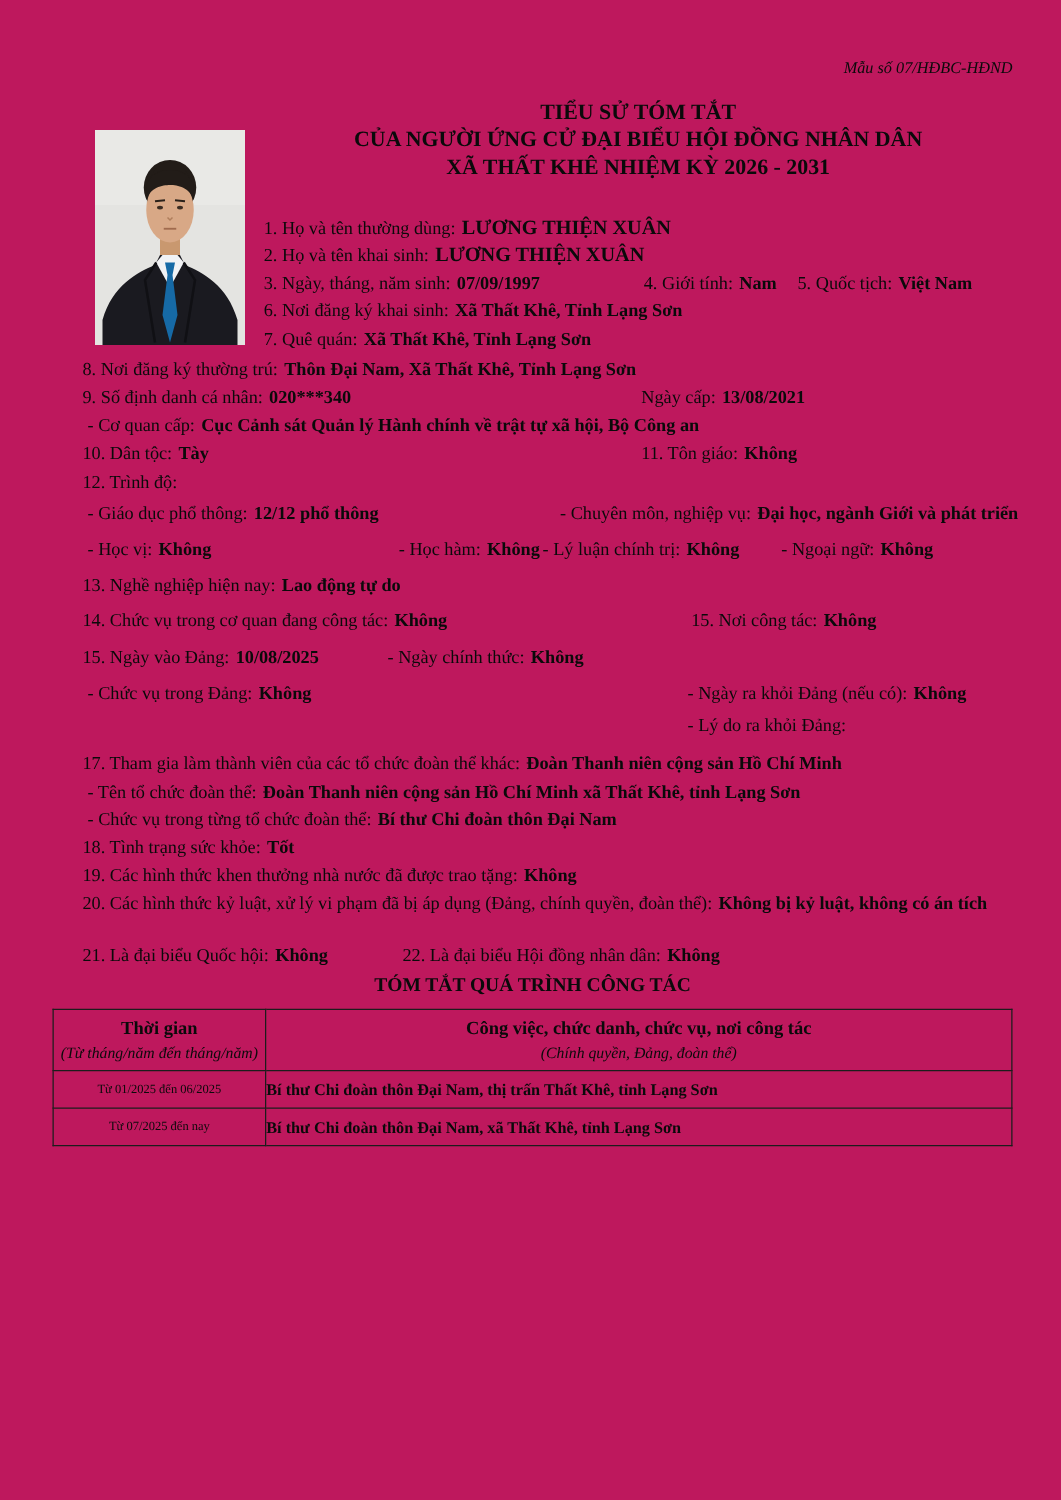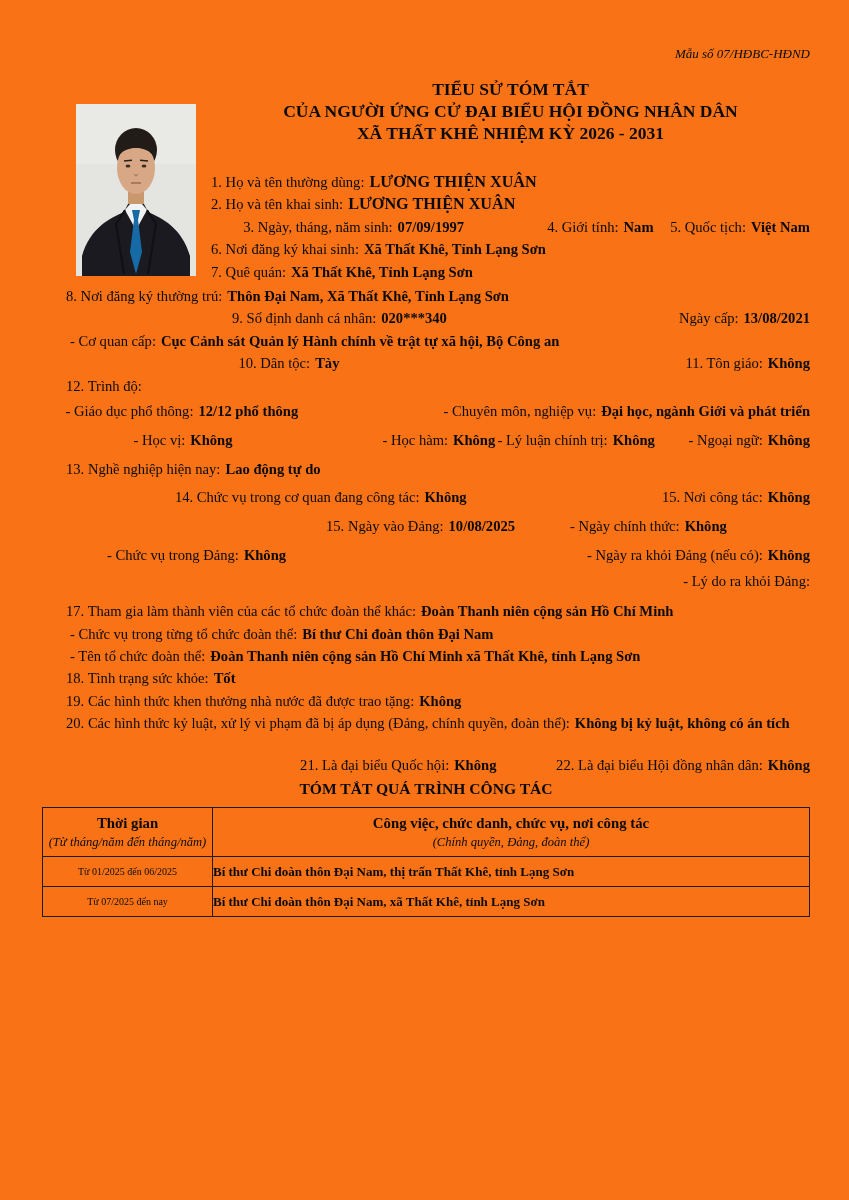--- a/index.html
+++ b/index.html
@@ -1,20 +1,20 @@
 <!DOCTYPE html>
 <html><head>
 <meta charset="utf-8">
 <style>
   * { box-sizing: border-box; }
   html,body { margin:0; padding:0; background:#fff; }
   .page {
     position: relative;
     width: 849px; height: 1200px;
-    background: #f97316;
+    background: #be185d;
     font-family: "Liberation Serif", "DejaVu Serif", serif;
     color: #0a0a0a;
     font-size: 14.6px;
     overflow: hidden;
   }
   .form-no {
     position: absolute; top: 46px; left: 66px; width: 744px;
     text-align: right; font-style: italic; font-size: 13px;
   }
   .title-block {
@@ -23,21 +23,21 @@
     white-space: nowrap;
   }
   .photo {
     position: absolute; left: 76px; top: 104px; width: 120px; height: 172px;
     overflow: hidden;
   }
   .blockA { position: absolute; left: 211px; top: 171px; width: 599px; }
   .blockB { position: absolute; left: 66px; top: 285px; width: 744px; }
   .line { height: 22.4px; line-height: 22.4px; white-space: nowrap; }
   .sp29 .line { height: 28.8px; line-height: 28.8px; }
-  .row { display: flex; justify-content: flex-end; }
+  .row { display: flex; }
   .row > div { white-space: nowrap; }
   .val { font-weight: bold; margin-left: 5px; }
   .val-lg { font-size: 16.2px; }
   .dash { padding-left: 4px; }
   .gap8 { margin-top: 8px; }
   .gap4 { margin-top: 20px; }
   .section-title {
     position: absolute; left: 42px; top: 780px; width: 768px;
     text-align: center; font-weight: bold; font-size: 15.6px;
   }
@@ -141,22 +141,22 @@
       </div>
     </div>
 
     <div class="line row">
       <div style="flex:0 0 484px"></div>
       <div><span>- Lý do ra khỏi Đảng:</span></div>
     </div>
 
     <div>
       <div class="line gap8"><span>17. Tham gia làm thành viên của các tổ chức đoàn thể khác:</span><span class="val">Đoàn Thanh niên cộng sản Hồ Chí Minh</span></div>
+      <div class="line dash"><span>- Tên tổ chức đoàn thể:</span><span class="val">Đoàn Thanh niên cộng sản Hồ Chí Minh xã Thất Khê, tỉnh Lạng Sơn</span></div>
       <div class="line dash"><span>- Chức vụ trong từng tổ chức đoàn thể:</span><span class="val">Bí thư Chi đoàn thôn Đại Nam</span></div>
-      <div class="line dash"><span>- Tên tổ chức đoàn thể:</span><span class="val">Đoàn Thanh niên cộng sản Hồ Chí Minh xã Thất Khê, tỉnh Lạng Sơn</span></div>
       <div class="line"><span>18. Tình trạng sức khỏe:</span><span class="val">Tốt</span></div>
       <div class="line"><span>19. Các hình thức khen thưởng nhà nước đã được trao tặng:</span><span class="val">Không</span></div>
       <div class="line"><span>20. Các hình thức kỷ luật, xử lý vi phạm đã bị áp dụng (Đảng, chính quyền, đoàn thể):</span><span class="val">Không bị kỷ luật, không có án tích</span></div>
     </div>
 
     <div class="line row gap4">
       <div style="flex:0 0 256px"><span>21. Là đại biểu Quốc hội:</span><span class="val">Không</span></div>
       <div><span>22. Là đại biểu Hội đồng nhân dân:</span><span class="val">Không</span></div>
     </div>
   </div>

